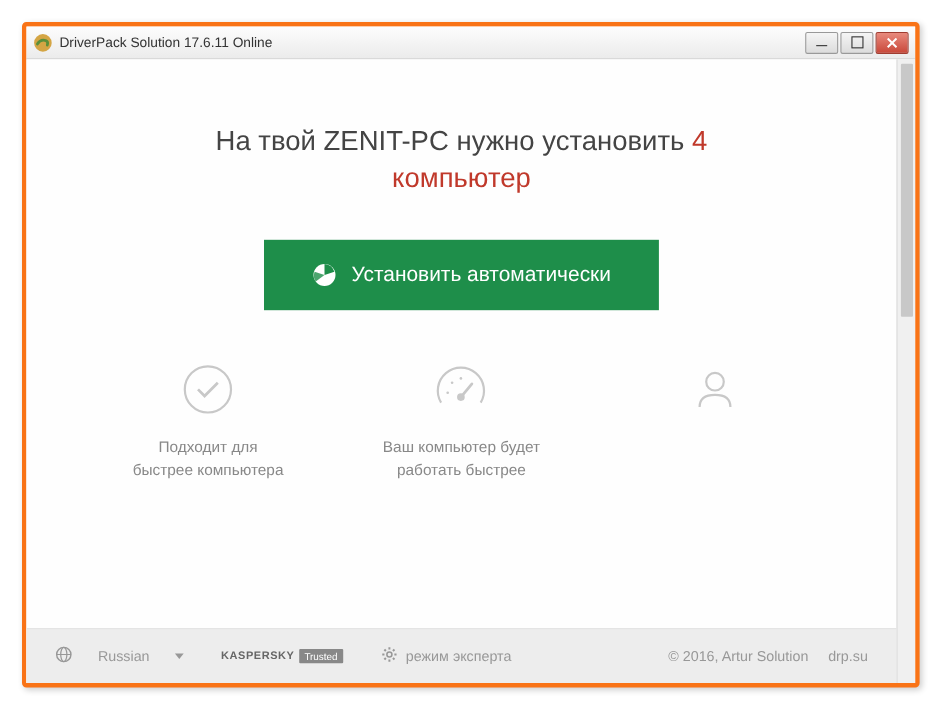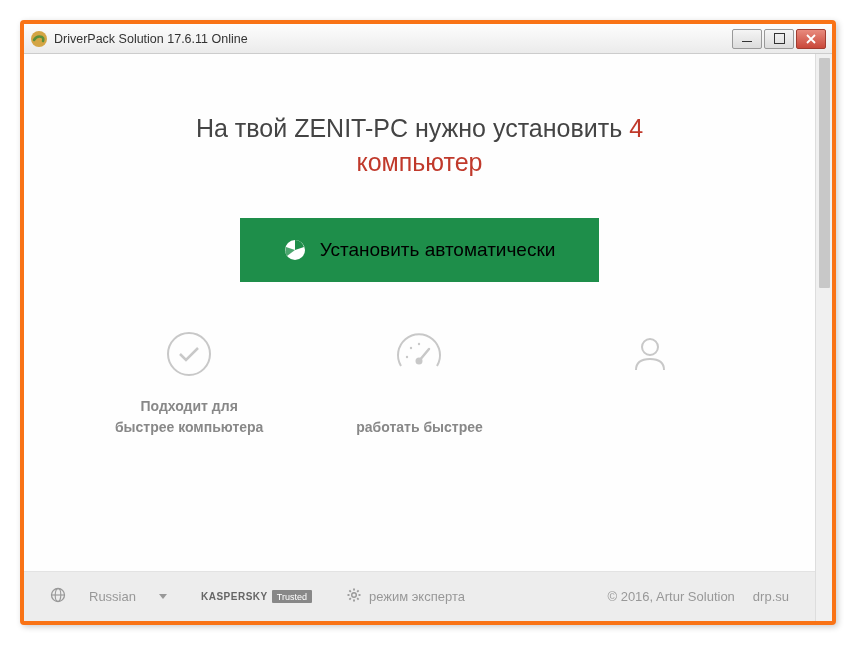--- a/index.html
+++ b/index.html
@@ -117,21 +117,21 @@
       color: #444;
       padding: 0 40px;
       line-height: 1.35;
     }
     .headline .accent {
       color: #c0392b;
     }
     .install-btn {
       margin: 38px auto 0;
       background: #1e8e4a;
-      color: #000000;
+      color: #ffffff;
       font-size: 19px;
       padding: 21px 44px;
       border: none;
       display: flex;
       align-items: center;
       gap: 14px;
       cursor: pointer;
     }
     .install-btn .btn-icon {
       width: 22px;
@@ -142,21 +142,20 @@
     }
     .features {
       margin-top: 48px;
       display: flex;
       justify-content: space-around;
       padding: 0 50px;
     }
     .feature {
       text-align: center;
       width: 200px;
-      font-weight: bold;
     }
     .feature-icon {
       width: 48px;
       height: 48px;
       margin: 0 auto 18px;
       display: flex;
       align-items: center;
       justify-content: center;
     }
     .feature-text {
@@ -277,21 +276,21 @@
             <svg viewBox="0 0 48 48">
               <path d="M6 36 A21 21 0 1 1 42 36" fill="none" stroke="#c8c8c8" stroke-width="2"></path>
               <circle cx="24" cy="31" r="3.5" fill="#c8c8c8"></circle>
               <line x1="24" y1="31" x2="34" y2="19" stroke="#c8c8c8" stroke-width="2.5" stroke-linecap="round"></line>
               <circle cx="12" cy="27" r="1.2" fill="#c8c8c8"></circle>
               <circle cx="16" cy="18" r="1.2" fill="#c8c8c8"></circle>
               <circle cx="24" cy="14" r="1.2" fill="#c8c8c8"></circle>
             </svg>
           </div>
           <div class="feature-text">
-            <br>
+            <span>Ваш компьютер будет</span><br>
             <span>работать быстрее</span>
           </div>
         </div>
         <div class="feature">
           <div class="feature-icon">
             <svg viewBox="0 0 48 48">
               <circle cx="24" cy="17" r="8" fill="none" stroke="#c8c8c8" stroke-width="2"></circle>
               <path d="M10 40 Q 10 29 24 29 Q 38 29 38 40" fill="none" stroke="#c8c8c8" stroke-width="2"></path>
             </svg>
           </div>

